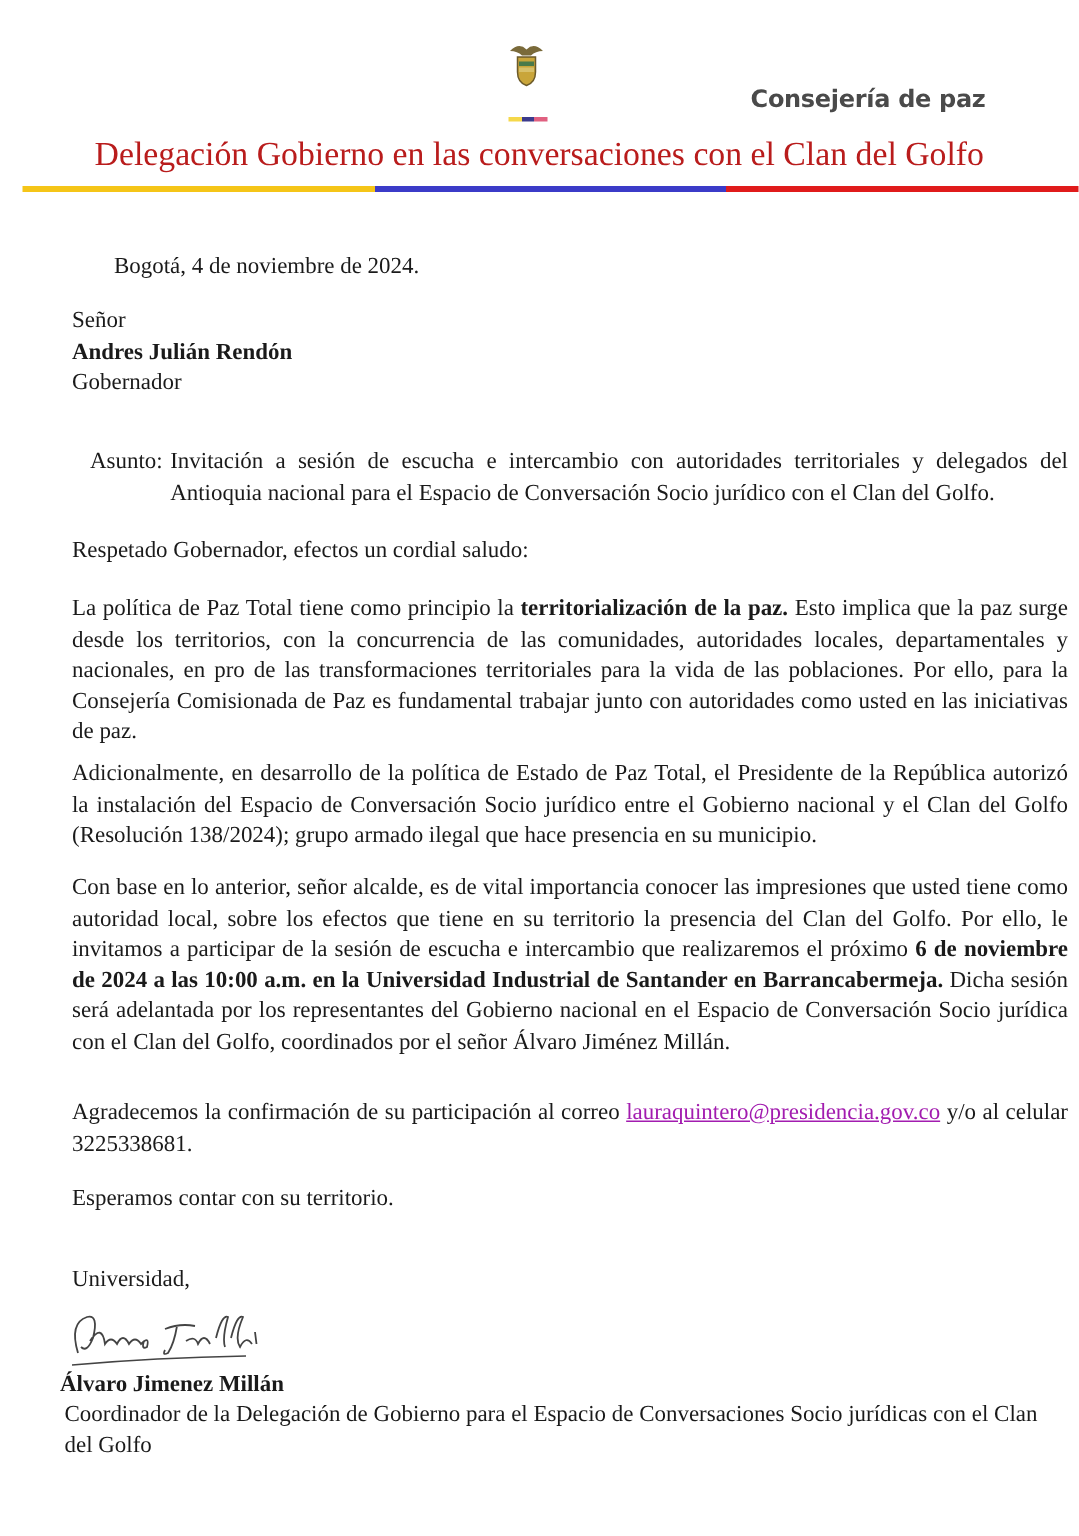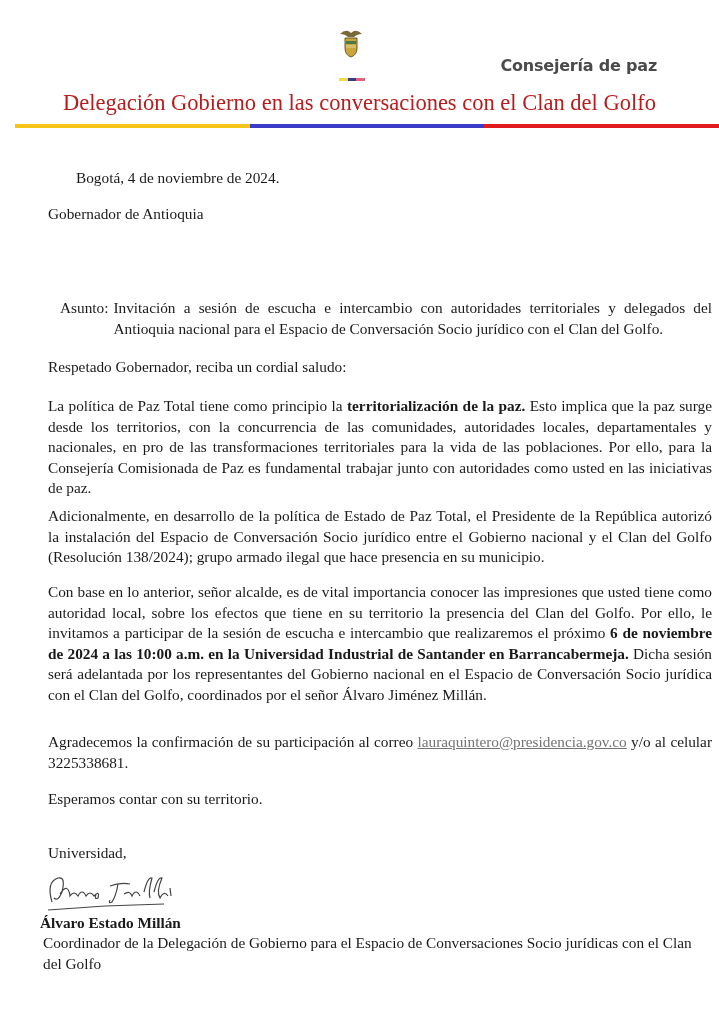--- a/index.html
+++ b/index.html
@@ -16,21 +16,21 @@
     .flag-bar { left: 15px; top: 124px; width: 704px; height: 4px; display: flex; }
     .flag-bar span { flex: 1; }
     .text { font-size: 15.3px; line-height: 20.5px; }
     .p { left: 48px; width: 664px; text-align: justify; }
     .date { left: 64px; top: 168px; margin-left: 12px; }
     .addr { left: 48px; top: 204px; }
     .addr div { height: 20.5px; }
     .bold { font-weight: bold; }
     .asunto { left: 48px; top: 298px; width: 664px; display: flex; }
     .asunto .val { padding-left: 5px; }
-    a.link { color: #737373; text-decoration: underline; }
+    a.link { color: #a21caf; text-decoration: underline; }
     .sig { left: 44px; top: 872px; width: 160px; height: 40px; }
   </style>
 </head>
 <body>
 
 <div class="abs crest">
   <svg width="26" height="30" viewBox="0 0 26 30">
     <path d="M2 6 Q8 0 13 5 Q18 0 24 6 Q19 6 16 9 L10 9 Q7 6 2 6 Z" fill="#7a6a3a"></path>
     <path d="M7 10 H19 V20 Q19 27 13 29 Q7 27 7 20 Z" fill="#c9a53a" stroke="#6b5a2a" stroke-width="1"></path>
     <rect x="8" y="13" width="10" height="3" fill="#4a7a4a"></rect>
@@ -47,30 +47,32 @@
 <div class="abs header-title">Delegación Gobierno en las conversaciones con el Clan del Golfo</div>
 <div class="abs flag-bar">
   <span style="background:#f5c518"></span>
     <span style="background:#3b3bc8"></span>
     <span style="background:#e01b1b"></span>
 </div>
 
 <div class="abs text date">Bogotá, 4 de noviembre de 2024.</div>
 
 <div class="abs text addr">
-  <div>Gobernador de Antioquia</div>
+  <div>Señor</div>
+  <div class="bold">Andres Julián Rendón</div>
+  <div>Gobernador</div>
 </div>
 
 <div class="abs text asunto">
   <span style="font-weight:normal;padding-left:12px;flex:none">Asunto</span>
     <span style="flex:none">:</span>
   <span class="val" style="text-align:justify">Invitación a sesión de escucha e intercambio con autoridades territoriales y delegados del Antioquia nacional para el Espacio de Conversación Socio jurídico con el Clan del Golfo.</span>
 </div>
 
-<div class="abs text p" style="top:357px">Respetado Gobernador, reciba un cordial saludo:</div>
+<div class="abs text p" style="top:357px">Respetado Gobernador, efectos un cordial saludo:</div>
 
 <div class="abs text p" style="top:396px"><span>La política de Paz Total tiene como principio la </span><span class="bold">territorialización de la paz.</span><span> Esto implica que la paz surge desde los territorios, con la concurrencia de las comunidades, autoridades locales, departamentales y nacionales, en pro de las transformaciones territoriales para la vida de las poblaciones. Por ello, para la Consejería Comisionada de Paz es fundamental trabajar junto con autoridades como usted en las iniciativas de paz.</span></div>
 
 <div class="abs text p" style="top:506px">Adicionalmente, en desarrollo de la política de Estado de Paz Total, el Presidente de la República autorizó la instalación del Espacio de Conversación Socio jurídico entre el Gobierno nacional y el Clan del Golfo (Resolución 138/2024); grupo armado ilegal que hace presencia en su municipio.</div>
 
 <div class="abs text p" style="top:582px"><span>Con base en lo anterior, señor alcalde, es de vital importancia conocer las impresiones que usted tiene como autoridad local, sobre los efectos que tiene en su territorio la presencia del Clan del Golfo. Por ello, le invitamos a participar de la sesión de escucha e intercambio que realizaremos el próximo </span><span class="bold">6 de noviembre de 2024 a las 10:00 a.m. en la Universidad Industrial de Santander en Barrancabermeja.</span><span> Dicha sesión será adelantada por los representantes del Gobierno nacional en el Espacio de Conversación Socio jurídica con el Clan del Golfo, coordinados por el señor Álvaro Jiménez Millán.</span></div>
 
 <div class="abs text p" style="top:732px"><span>Agradecemos la confirmación de su participación al correo </span><a class="link">lauraquintero@presidencia.gov.co</a><span> y/o al celular 3225338681.</span></div>
 
 <div class="abs text p" style="top:789px">Esperamos contar con su territorio.</div>
@@ -78,14 +80,14 @@
 <div class="abs text p" style="top:843px">Universidad,</div>
 
 <div class="abs sig">
   <svg width="160" height="40" viewBox="0 0 160 40">
     <path d="M8 30 Q2 10 14 6 Q22 4 18 20 Q14 30 10 26 M16 22 Q24 10 26 24 Q30 18 34 24 Q38 16 42 24 Q46 18 50 24 Q56 18 54 26 Q50 28 52 22" fill="none" stroke="#444" stroke-width="1.2"></path>
     <path d="M66 14 Q76 10 86 12 M74 12 Q72 24 68 30 Q64 32 66 28 M80 22 Q86 18 88 24 Q92 16 96 24 M100 20 Q104 4 108 6 Q104 20 106 26 M110 20 Q114 4 118 6 Q112 20 116 26 Q120 18 124 24 M126 16 L127 24" fill="none" stroke="#444" stroke-width="1.2"></path>
     <path d="M4 38 Q60 33 120 32" fill="none" stroke="#444" stroke-width="1"></path>
   </svg>
 </div>
 
-<div class="abs text bold" style="left:40px;top:913px">Álvaro Estado Millán</div>
+<div class="abs text bold" style="left:40px;top:913px">Álvaro Jimenez Millán</div>
 <div class="abs text" style="left:43px;top:933px;width:650px">Coordinador de la Delegación de Gobierno para el Espacio de Conversaciones Socio jurídicas con el Clan del Golfo</div>
 
 </body></html>

